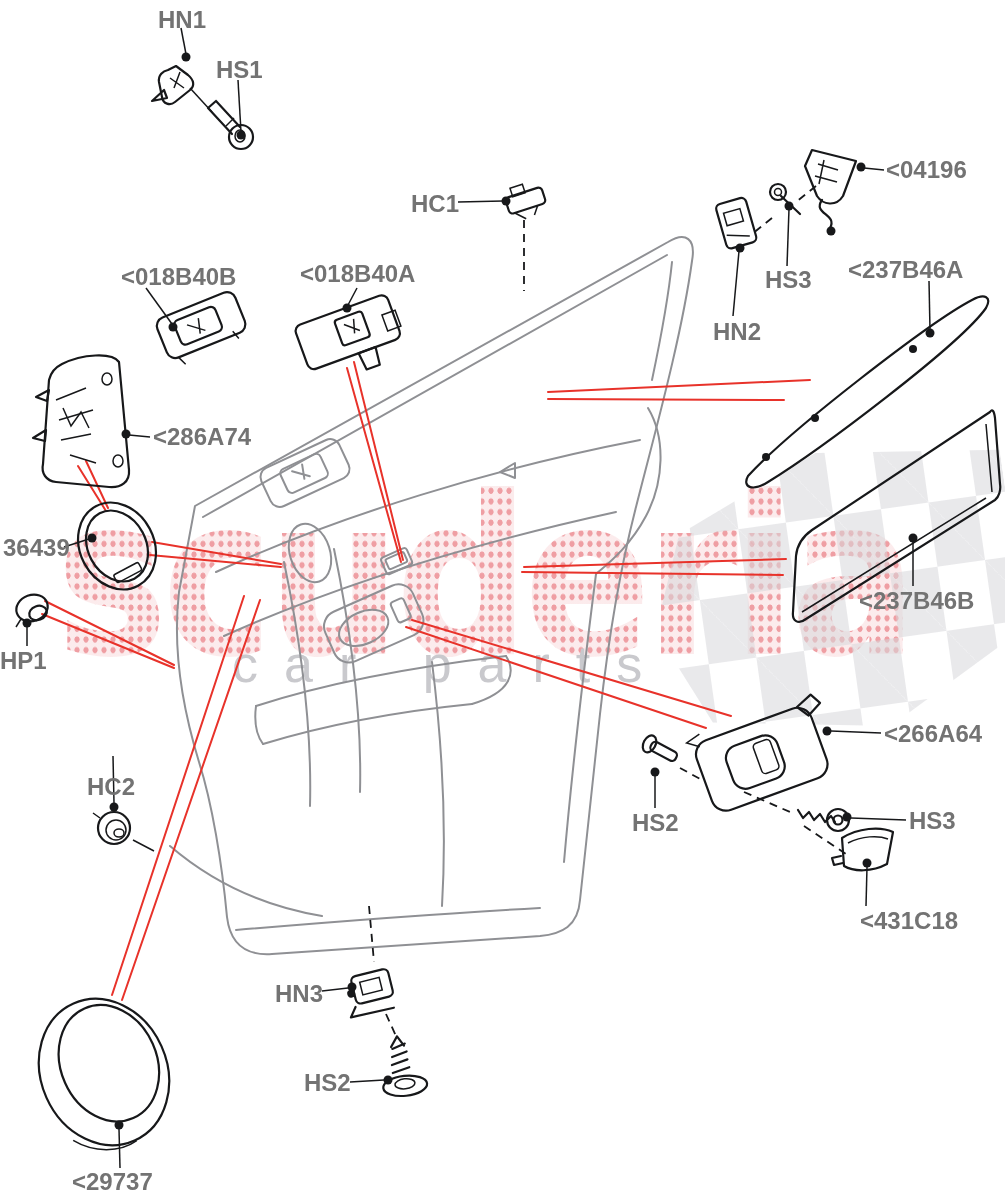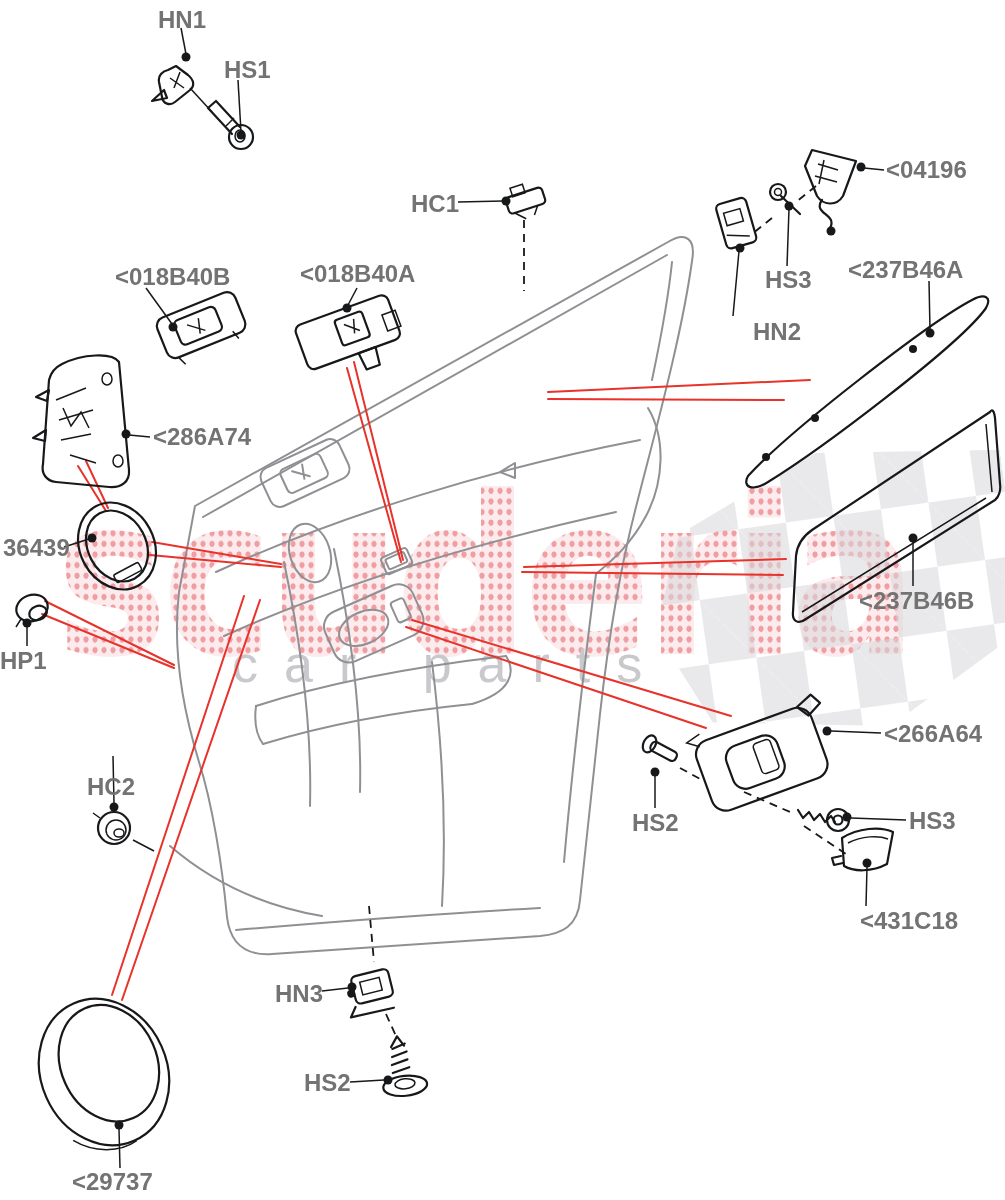--- a/index.html
+++ b/index.html
@@ -259,27 +259,27 @@
       <path class="ink-thin" d="M322,991 L348,988"></path>
         <circle class="dot" cx="352" cy="987" r="4.5"></circle>
       <path class="ink-thin" d="M350,1082 L384,1080"></path>
         <circle class="dot" cx="388" cy="1080" r="4.5"></circle>
       <path class="ink-thin" d="M120,1168 L119,1129"></path>
         <circle class="dot" cx="119" cy="1125" r="4.5"></circle>
     </g>
   </svg>
 
   <div class="plabel" style="left:158px;top:8px">HN1</div>
-  <div class="plabel" style="left:224px;top:58px">HS1</div>
+  <div class="plabel" style="left:216px;top:58px">HS1</div>
   <div class="plabel" style="left:411px;top:192px">HC1</div>
   <div class="plabel" style="left:886px;top:158px">&lt;04196</div>
-  <div class="plabel" style="left:115px;top:265px">&lt;018B40B</div>
+  <div class="plabel" style="left:121px;top:265px">&lt;018B40B</div>
   <div class="plabel" style="left:300px;top:262px">&lt;018B40A</div>
   <div class="plabel" style="left:765px;top:268px">HS3</div>
-  <div class="plabel" style="left:753px;top:320px">HN2</div>
+  <div class="plabel" style="left:713px;top:320px">HN2</div>
   <div class="plabel" style="left:848px;top:258px">&lt;237B46A</div>
   <div class="plabel" style="left:153px;top:425px">&lt;286A74</div>
   <div class="plabel" style="left:3px;top:536px">36439</div>
   <div class="plabel" style="left:0;top:649px">HP1</div>
   <div class="plabel" style="left:87px;top:775px">HC2</div>
   <div class="plabel" style="left:859px;top:589px">&lt;237B46B</div>
   <div class="plabel" style="left:884px;top:722px">&lt;266A64</div>
   <div class="plabel" style="left:632px;top:811px">HS2</div>
   <div class="plabel" style="left:909px;top:809px">HS3</div>
   <div class="plabel" style="left:860px;top:909px">&lt;431C18</div>

